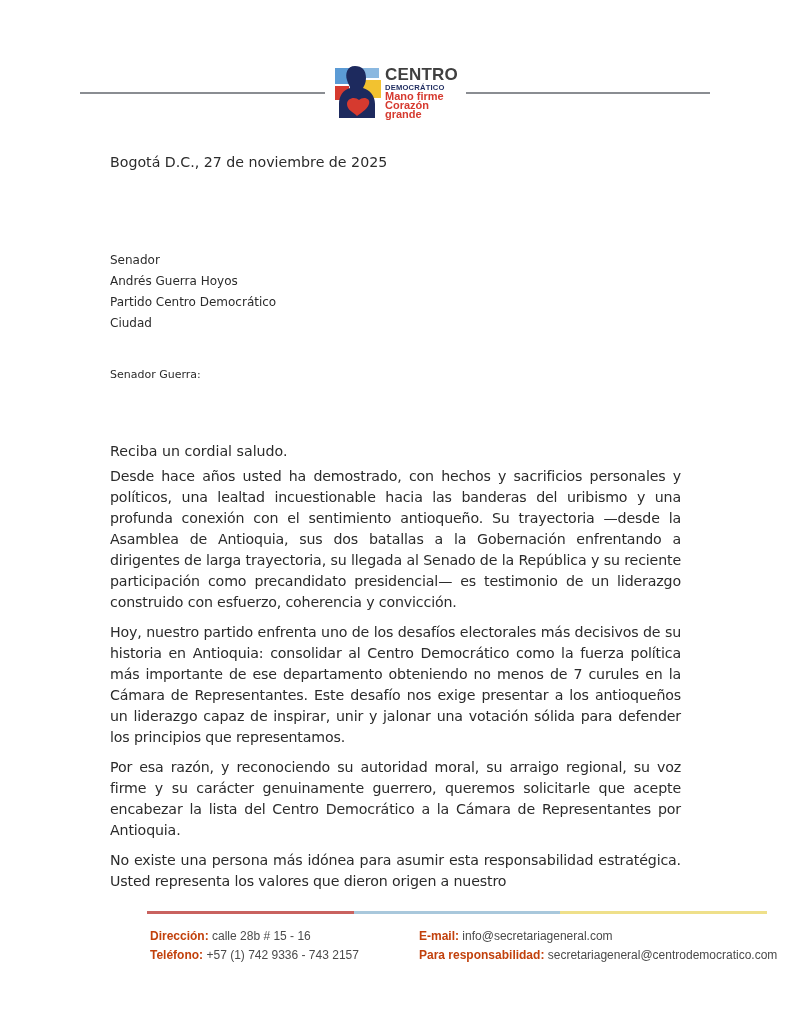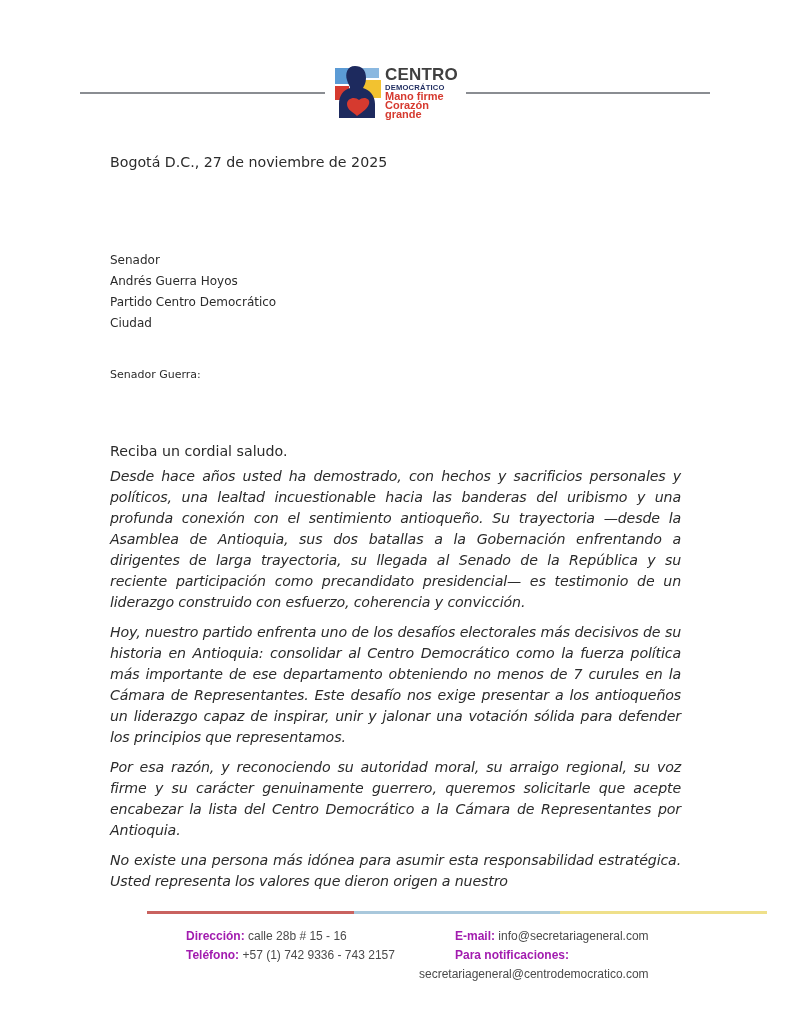--- a/index.html
+++ b/index.html
@@ -14,35 +14,35 @@
     .logo-mark { position: absolute; left: 0; top: 0; width: 50px; height: 54px; }
     .logo-text { position: absolute; left: 52px; top: 3px; }
     .logo-centro { font-family: "Liberation Sans", sans-serif; font-weight: bold; font-size: 17px;
                    color: #404040; line-height: 16px; letter-spacing: 0.2px; }
     .logo-democratico { font-family: "Liberation Sans", sans-serif; font-weight: bold; font-size: 7.6px;
                         color: #1d2a5e; line-height: 9px; letter-spacing: 0.2px; }
     .logo-slogan { font-family: "Liberation Sans", sans-serif; font-size: 11px; color: #d63a2f;
                    line-height: 9px; font-weight: bold; }
 
     .letter { position: absolute; left: 110px; width: 571px; font-size: 14.2px; line-height: 21px;
-              color: #2b2b2b; letter-spacing: -0.15px; font-style: italic; }
+              color: #2b2b2b; letter-spacing: -0.15px; }
     .date { position: absolute; left: 110px; top: 152px; font-size: 14.2px; line-height: 21px; }
     .recipient { position: absolute; left: 110px; top: 250px; font-size: 12px; line-height: 21px; }
     .recipient .name { font-weight: normal; }
     .salutation { position: absolute; left: 110px; top: 364px; font-size: 11px; line-height: 21px; }
     .greeting { position: absolute; left: 110px; top: 441px; font-size: 14.2px; line-height: 21px; }
     .body { top: 466px; }
     .body p { margin: 0 0 9px 0; text-align: justify; }
 
     .footer-stripe { position: absolute; left: 147px; top: 911px; width: 620px; height: 3px; display: flex; }
     .footer-stripe span { flex: 1; height: 3px; }
 
     .footer { position: absolute; top: 927px; font-family: "Liberation Sans", sans-serif;
               font-size: 12px; line-height: 19px; color: #4a4a4a; }
-    .footer b { color: #a21caf; margin-left: 36px; }
+    .footer b { color: #c2410c; }
     #footer-left { left: 150px; }
     #footer-right { left: 419px; }
   </style>
 </head>
 <body>
 
 <div id="hline-left" class="hline"></div>
 <div id="hline-right" class="hline"></div>
 
 <div class="logo">
@@ -97,16 +97,16 @@
     <span>+57 (1) 742 9336 - 743 2157</span>
   </div>
 </div>
 
 <div id="footer-right" class="footer">
   <div>
     <b>E-mail:</b>
     <span>info@secretariageneral.com</span>
   </div>
   <div>
-    <b>Para notificaciones:</b>
+    <b>Para responsabilidad:</b>
     <span>secretariageneral@centrodemocratico.com</span>
   </div>
 </div>
 
 </body></html>

